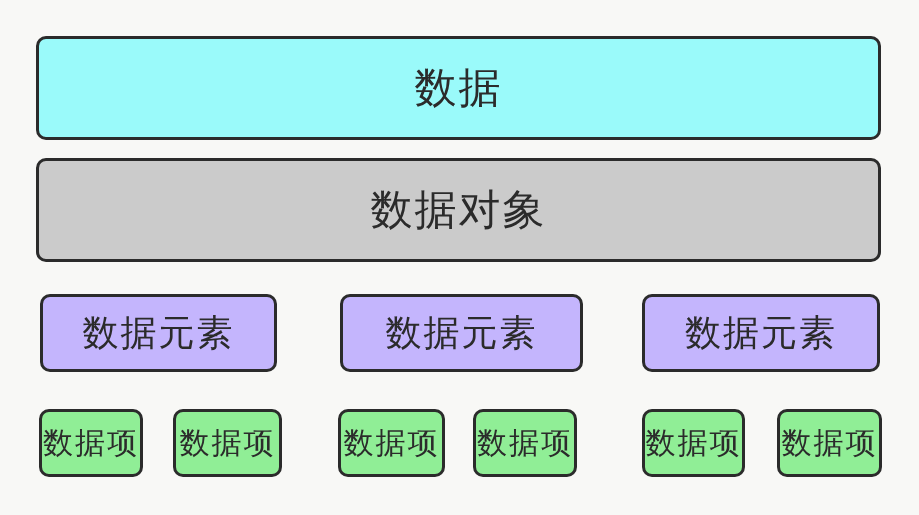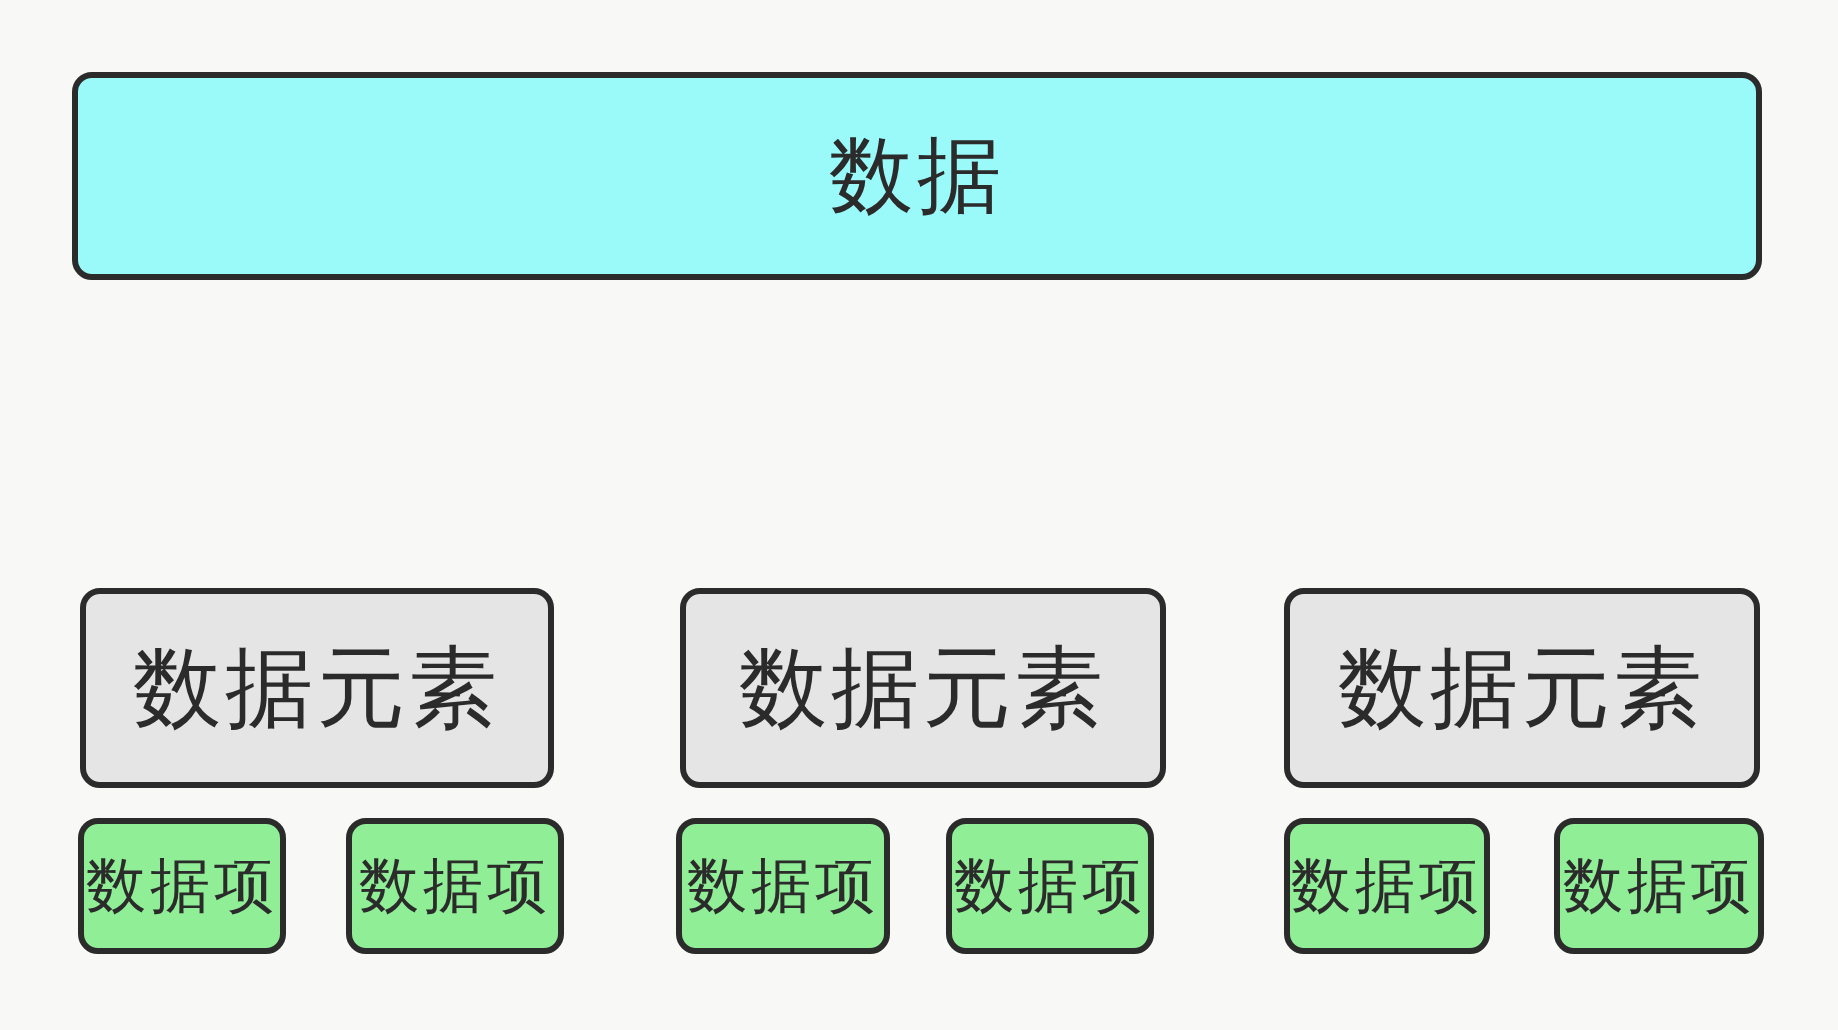--- a/index.html
+++ b/index.html
@@ -35,23 +35,23 @@
     font-size: 42px;
   }
   .level-object {
     left: 36px; top: 158px;
     width: 845px; height: 104px;
     background: #cbcbcb;
     font-size: 42px;
   }
   .level-element {
     top: 294px;
-    height: 100px;
-    background: #e5e5e5;
-    font-size: 44px;
+    height: 78px;
+    background: #c4b5fd;
+    font-size: 36px;
   }
   .el-0 { left: 40px;  width: 237px; }
   .el-1 { left: 340px; width: 243px; }
   .el-2 { left: 642px; width: 238px; }
   .level-item {
     top: 409px;
     height: 68px;
     background: #90ee96;
     font-size: 30px;
   }
@@ -64,20 +64,23 @@
 </style>
 </head>
 <body>
 
 <div class="canvas">
 
   <div class="box level-data">
     <span>数据</span>
   </div>
 
+  <div class="box level-object">
+    <span>数据对象</span>
+  </div>
 
   <div class="box level-element el-0">
     <span>数据元素</span>
   </div>
   <div class="box level-element el-1">
     <span>数据元素</span>
   </div>
   <div class="box level-element el-2">
     <span>数据元素</span>
   </div>

